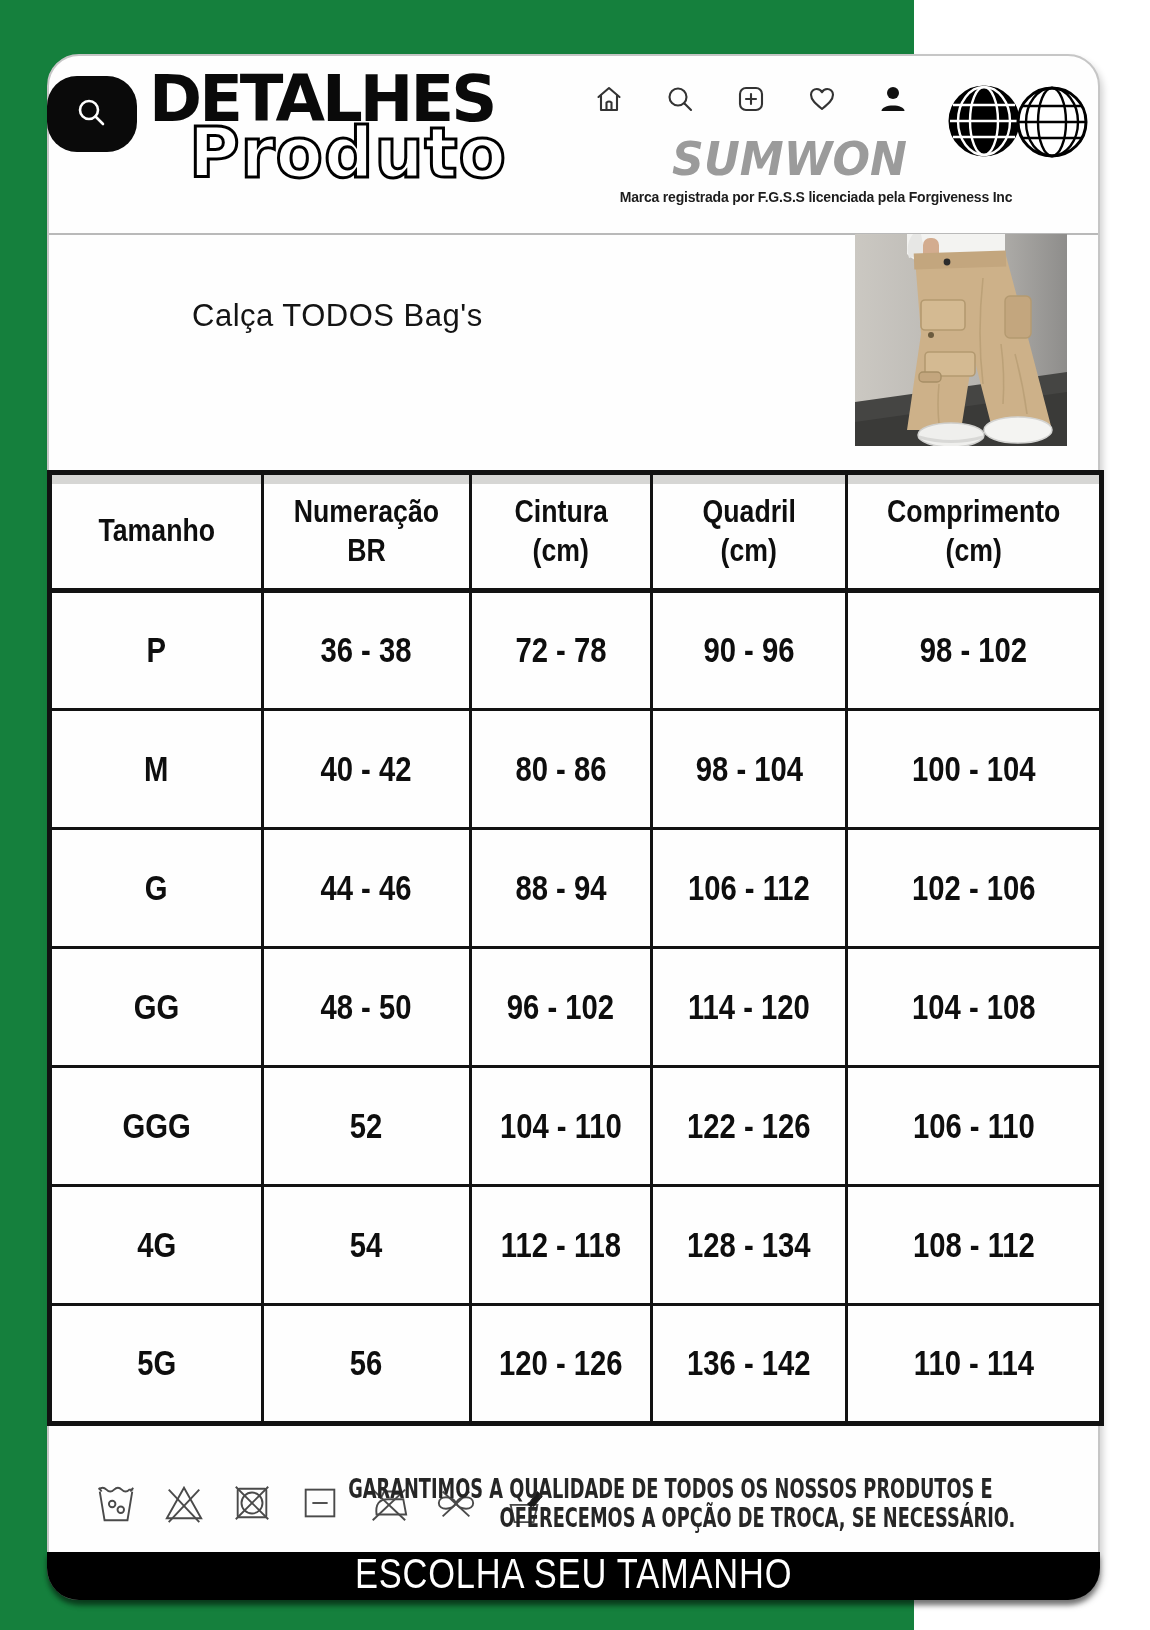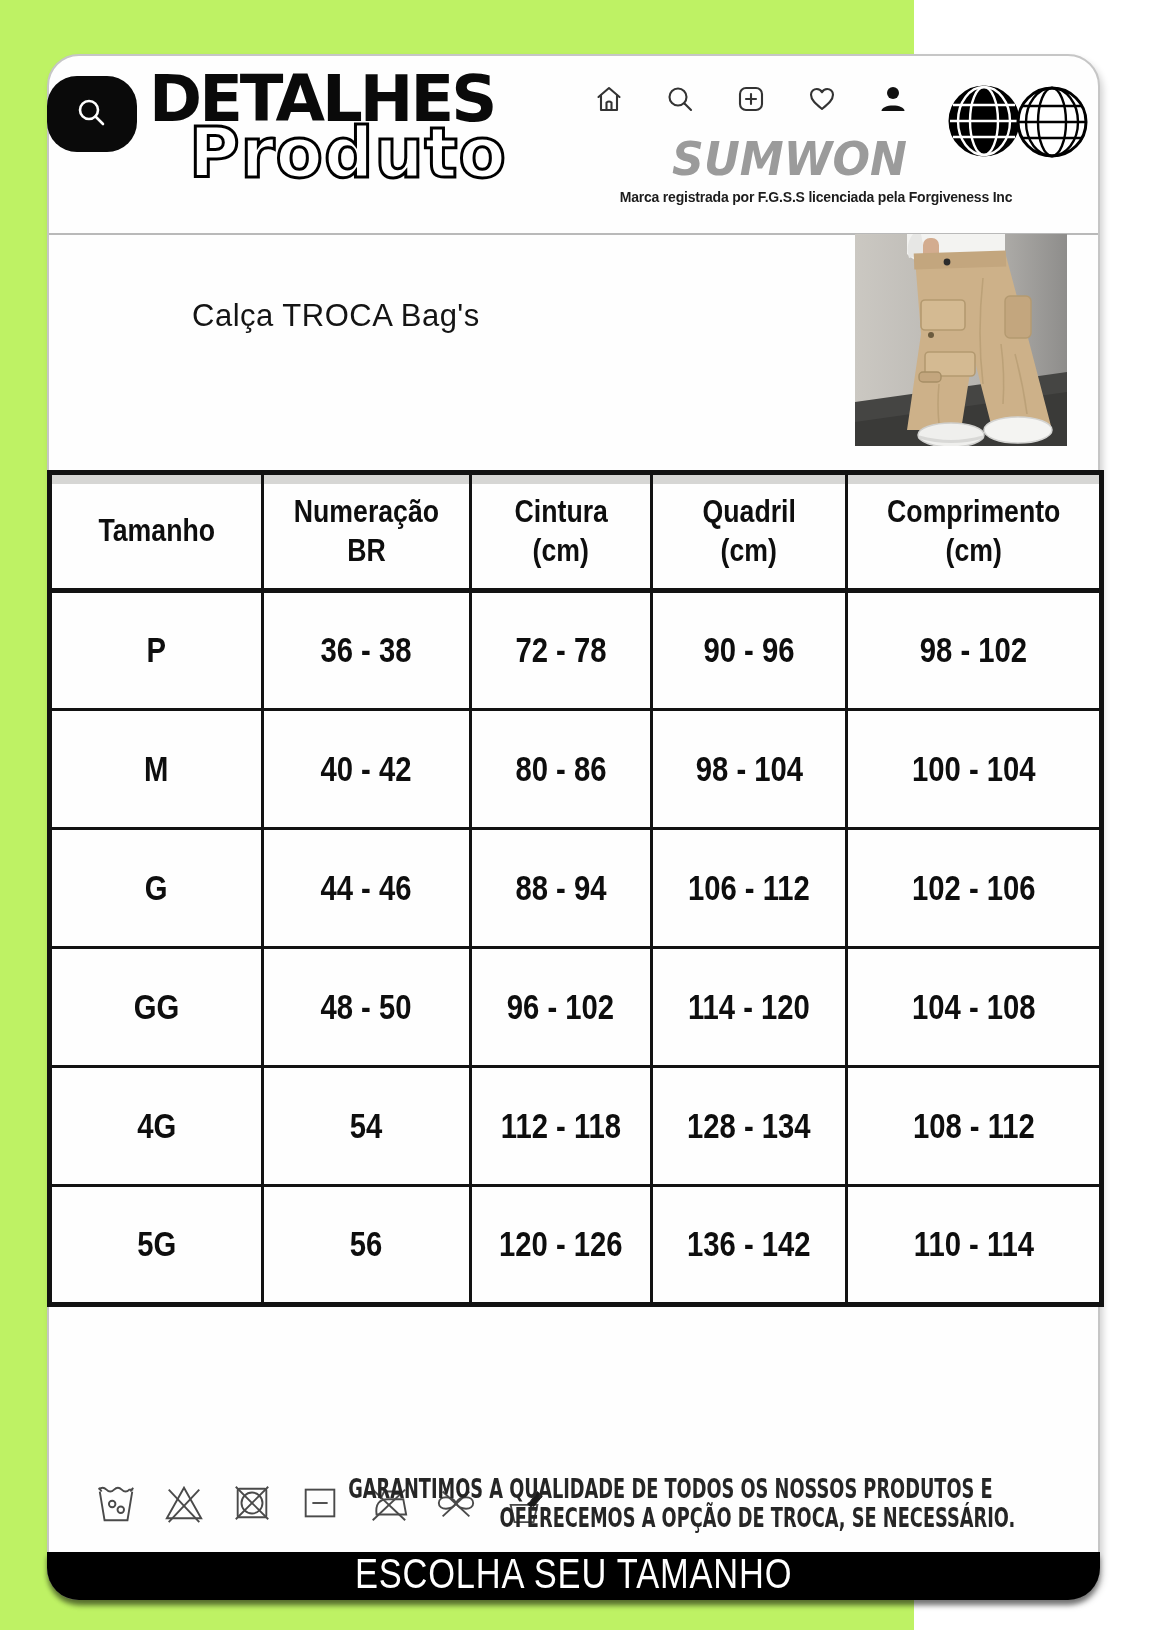--- a/index.html
+++ b/index.html
@@ -1,17 +1,17 @@
 <!DOCTYPE html>
 <html><head>
 <meta charset="utf-8">
 <style>
   * { margin:0; padding:0; box-sizing:border-box; }
   html,body { width:1150px; height:1630px; background:#ffffff; font-family:"Liberation Sans", sans-serif; overflow:hidden; }
-  .page { position:relative; width:914px; height:1630px; background:#bef264; }
+  .page { position:relative; width:914px; height:1630px; background:#15803d; }
 
   .card {
     position:absolute; left:47px; top:54px; width:1053px; height:1546px;
     background:#fefefe; border:2px solid #c6c6c6; border-radius:32px;
     box-shadow:3px 5px 7px rgba(0,0,0,0.18);
   }
 
   
   .search-pill {
     position:absolute; left:-2px; top:20px; width:90px; height:76px;
@@ -154,21 +154,21 @@
           <line x1="7" y1="22" x2="69" y2="22"></line>
           <line x1="7" y1="54" x2="69" y2="54"></line>
         </g>
       </svg>
     </div>
 
     <div class="brand-word">SUMWON</div>
     <div class="trademark">Marca registrada por F.G.S.S licenciada pela Forgiveness Inc</div>
     <div class="header-divider"></div>
 
-    <div class="product-name">Calça TROCA Bag's</div>
+    <div class="product-name">Calça TODOS Bag's</div>
     <div class="product-photo">
       <svg width="212" height="212" viewBox="0 0 212 212">
         <defs>
           <linearGradient id="wall" x1="0" y1="0" x2="1" y2="0">
             <stop offset="0" stop-color="#cbc8c2"></stop>
               <stop offset="0.62" stop-color="#b5b3af"></stop>
               <stop offset="1" stop-color="#8e8d8b"></stop>
           </linearGradient>
         </defs>
         <rect x="0" y="0" width="212" height="212" fill="url(#wall)"></rect>
@@ -268,20 +268,27 @@
               <td><span class="cond">102 - 106</span></td>
             </tr>
             <tr>
               <td><span class="cond">GG</span></td>
               <td><span class="cond">48 - 50</span></td>
               <td><span class="cond">96 - 102</span></td>
               <td><span class="cond">114 - 120</span></td>
               <td><span class="cond">104 - 108</span></td>
             </tr>
             <tr>
+              <td><span class="cond">GGG</span></td>
+              <td><span class="cond">52</span></td>
+              <td><span class="cond">104 - 110</span></td>
+              <td><span class="cond">122 - 126</span></td>
+              <td><span class="cond">106 - 110</span></td>
+            </tr>
+            <tr>
               <td><span class="cond">4G</span></td>
               <td><span class="cond">54</span></td>
               <td><span class="cond">112 - 118</span></td>
               <td><span class="cond">128 - 134</span></td>
               <td><span class="cond">108 - 112</span></td>
             </tr>
             <tr>
               <td><span class="cond">5G</span></td>
               <td><span class="cond">56</span></td>
               <td><span class="cond">120 - 126</span></td>

